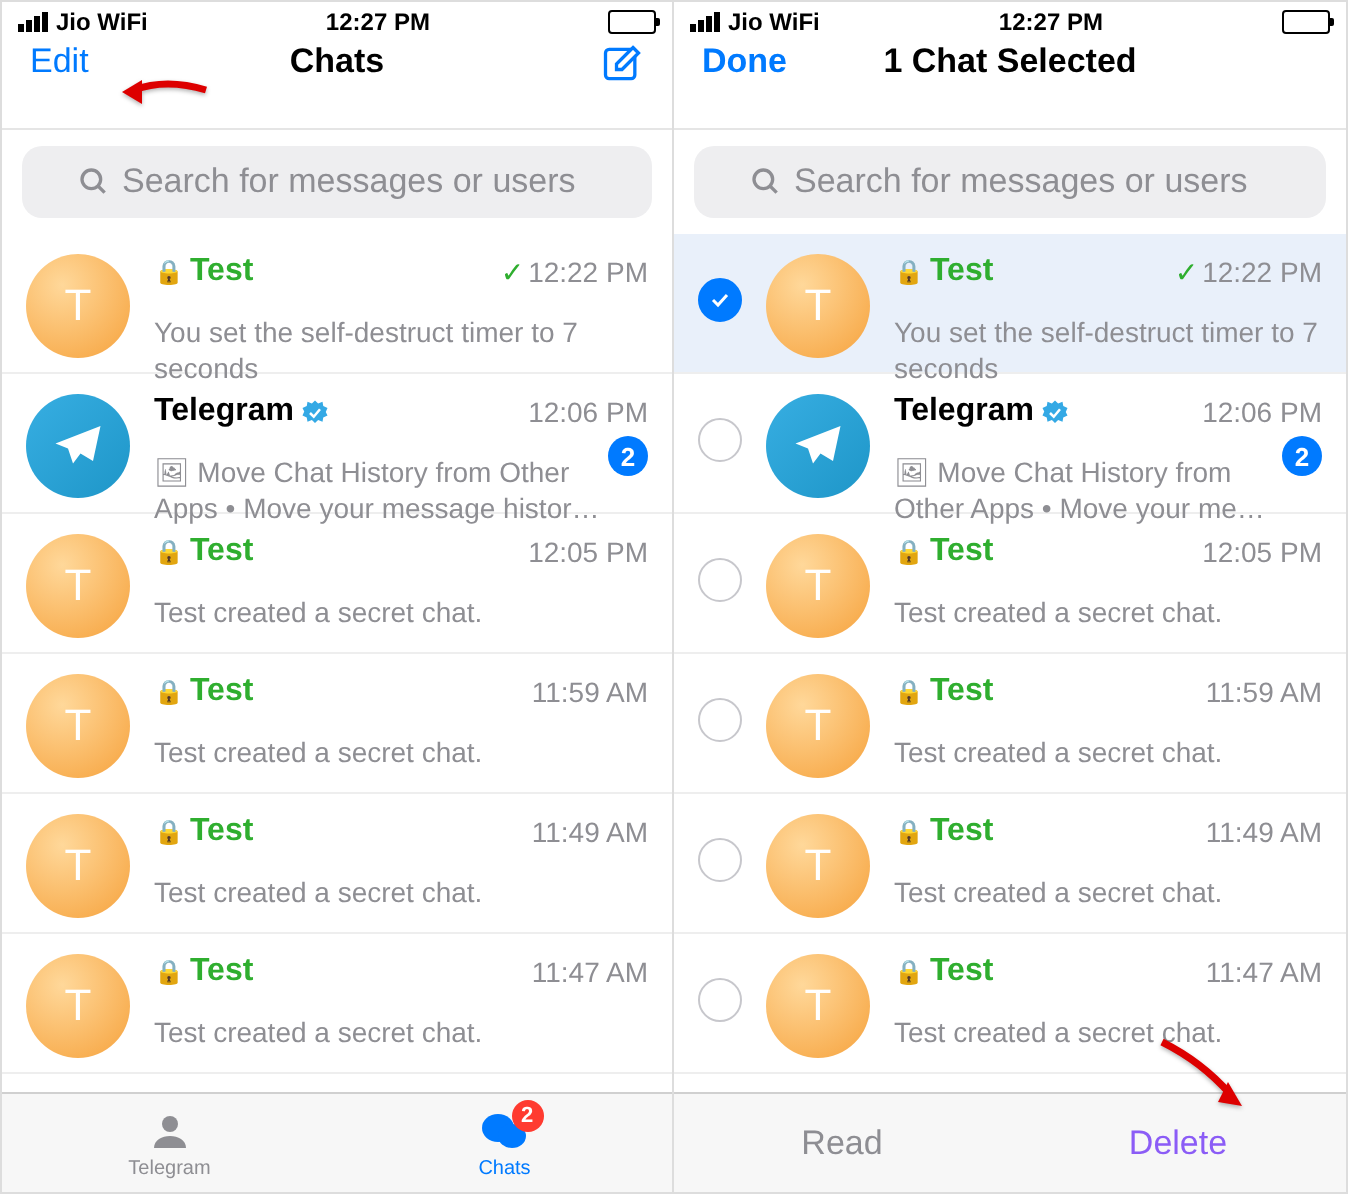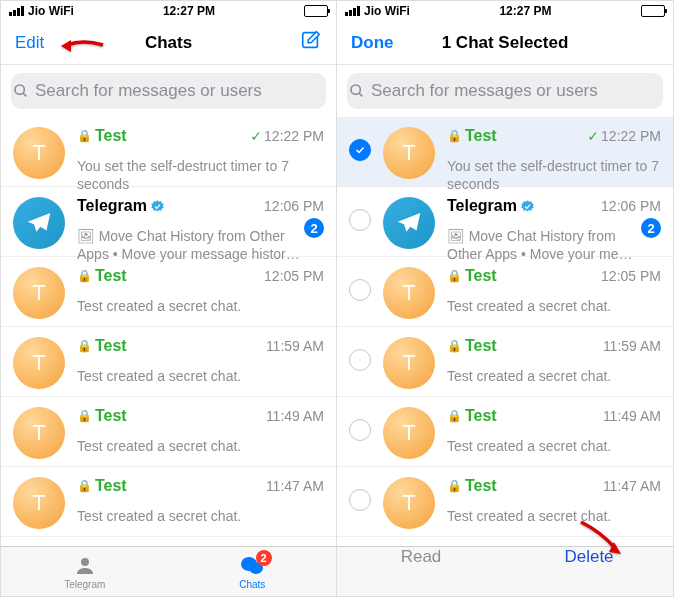--- a/index.html
+++ b/index.html
@@ -9,25 +9,25 @@
 .status-bar{height:20px;display:flex;align-items:center;justify-content:space-between;padding:0 8px;font-size:12px;font-weight:600}
 .status-left,.status-right{display:flex;align-items:center;gap:4px}
 .sig-bars{display:flex;align-items:flex-end;gap:1px}
 .sig-bars span{width:3px;background:#000}
 .sig-bars span:nth-child(1){height:4px}
 .sig-bars span:nth-child(2){height:6px}
 .sig-bars span:nth-child(3){height:8px}
 .sig-bars span:nth-child(4){height:10px}
 .battery{width:24px;height:12px;border:1px solid #000;border-radius:2px;position:relative}
 .battery::after{content:'';position:absolute;right:-3px;top:3px;width:2px;height:4px;background:#000;border-radius:0 1px 1px 0}
-.nav-bar{height:44px;display:flex;align-items:center;justify-content:space-between;padding:0 14px;border-bottom:1px solid #e5e5e5;position:relative}
+.nav-bar{height:44px;display:flex;justify-content:space-between;padding:0 14px;border-bottom:1px solid #e5e5e5;position:relative}
 .nav-left,.nav-right{font-size:17px;color:#007aff;min-width:50px}
 .nav-title{font-size:17px;font-weight:700;position:absolute;left:50%;transform:translateX(-50%)}
 .compose{width:22px;height:22px}
-.search{margin:8px 10px;height:36px;background:#eeeef0;border-radius:10px;display:flex;align-items:center;padding:0 2px;font-size:17px;color:#8e8e93;gap:6px}
+.search{margin:8px 10px;height:36px;background:#eeeef0;border-radius:10px;display:flex;align-items:center;padding:0 28px;font-size:17px;color:#8e8e93;gap:6px}
 .chats{flex:1;overflow:hidden}
 .chat{display:flex;align-items:flex-start;padding:10px 12px;border-bottom:1px solid #eee;gap:12px;min-height:70px;max-height:70px}
 .chat.selected{background:#e9f0fa}
 .radio{width:22px;height:22px;border:1.5px solid #c7c7cc;border-radius:50%;flex-shrink:0;margin-top:12px;display:flex;align-items:center;justify-content:center}
 .radio.checked{background:#007aff;border-color:#007aff}
 .avatar{width:52px;height:52px;border-radius:50%;flex-shrink:0;display:flex;align-items:center;justify-content:center;color:#fff;font-size:22px;font-weight:500}
 .av-orange{background:radial-gradient(circle at 35% 30%,#ffd89a,#f6a23c)}
 .av-tg{background:linear-gradient(135deg,#37aee2,#1e96c8)}
 .chat-body{flex:1;min-width:0}
 .chat-top{display:flex;justify-content:space-between;align-items:center}
@@ -35,25 +35,25 @@
 .chat-name.secret{color:#2fae2f}
 .chat-time{font-size:14px;color:#8e8e93;display:flex;align-items:center;gap:2px}
 .chat-msg{font-size:14px;color:#8e8e93;line-height:1.25;margin-top:13px;overflow:hidden}
 .badge{background:#007aff;color:#fff;border-radius:50%;min-width:20px;height:20px;font-size:13px;display:flex;align-items:center;justify-content:center;font-weight:600;margin-top:3px;margin-left:auto}
 .lock{font-size:12px}
 .verified{width:15px;height:15px}
 .tabbar{height:50px;border-top:1px solid #d0d0d0;display:flex;background:#f7f7f7}
 .tab{flex:1;display:flex;flex-direction:column;align-items:center;justify-content:center;font-size:10px;color:#8e8e93;gap:1px;position:relative}
 .tab.active{color:#007aff}
 .tab-badge{position:absolute;top:3px;left:52%;background:#ff3b30;color:#fff;border-radius:50%;width:16px;height:16px;font-size:11px;display:flex;align-items:center;justify-content:center;font-weight:600}
-.bottom-actions{height:50px;border-top:1px solid #d0d0d0;display:flex;background:#f7f7f7}
+.bottom-actions{height:50px;border-top:1px solid #d0d0d0;display:flex;align-items:center;background:#f7f7f7}
 .action{flex:1;text-align:center;font-size:17px}
 .action.read{color:#8e8e93}
 .action.blue{color:#007aff}
-.action.red{color:#1d4ed8}
+.action.red{color:#8b5cf6}
 .arrow{position:absolute;pointer-events:none}
 .arrow svg{filter:drop-shadow(0 1px 1px rgba(0,0,0,0.3))}
 </style>
 </head>
 <body>
 
 <div class="phone">
   <div class="status-bar">
     <div class="status-left">
       <div class="sig-bars">

